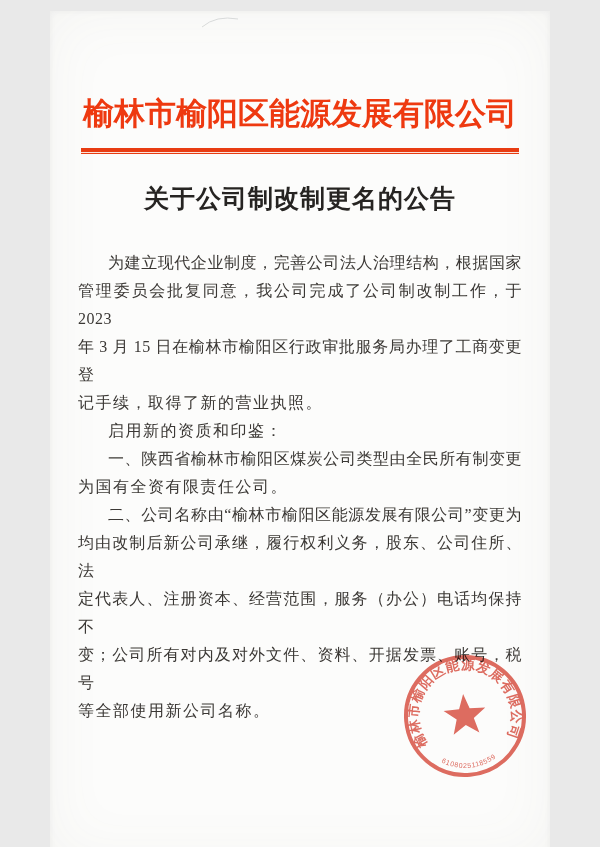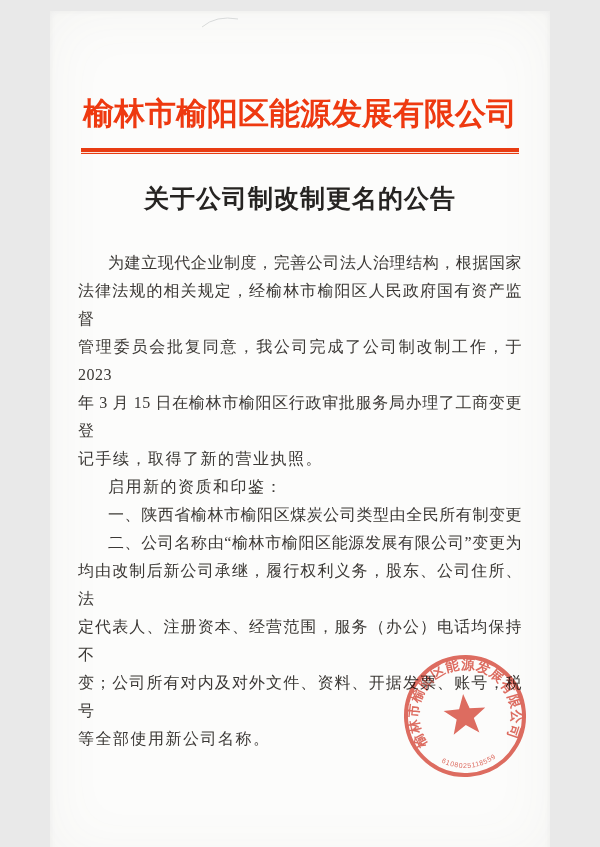--- a/index.html
+++ b/index.html
@@ -92,26 +92,26 @@
   </svg>
 
   <div class="letterhead">榆林市榆阳区能源发展有限公司</div>
 
   <div class="rule"></div>
 
   <div class="doc-title">关于公司制改制更名的公告</div>
 
   <div class="body-block">
     <div class="line fill indent">为建立现代企业制度，完善公司法人治理结构，根据国家</div>
-    <div class="line fill">法律法规的相关规定，经榆林市榆阳区人民政府国有资产监督</div>
     <div class="line fill">管理委员会批复同意，我公司完成了公司制改制工作，于 2023</div>
     <div class="line fill">年 3 月 15 日在榆林市榆阳区行政审批服务局办理了工商变更登</div>
     <div class="line end">记手续，取得了新的营业执照。</div>
     <div class="line end indent">启用新的资质和印鉴：</div>
     <div class="line fill indent">一、陕西省榆林市榆阳区煤炭公司类型由全民所有制变更</div>
+    <div class="line end">为国有全资有限责任公司。</div>
     <div class="line fill indent">二、公司名称由“榆林市榆阳区能源发展有限公司”变更为</div>
     <div class="line fill">均由改制后新公司承继，履行权利义务，股东、公司住所、法</div>
     <div class="line fill">定代表人、注册资本、经营范围，服务（办公）电话均保持不</div>
     <div class="line fill">变；公司所有对内及对外文件、资料、开据发票、账号，税号</div>
     <div class="line end">等全部使用新公司名称。</div>
 
   </div>
 
   <svg class="stamp" viewBox="0 0 126 126">
     <defs>

